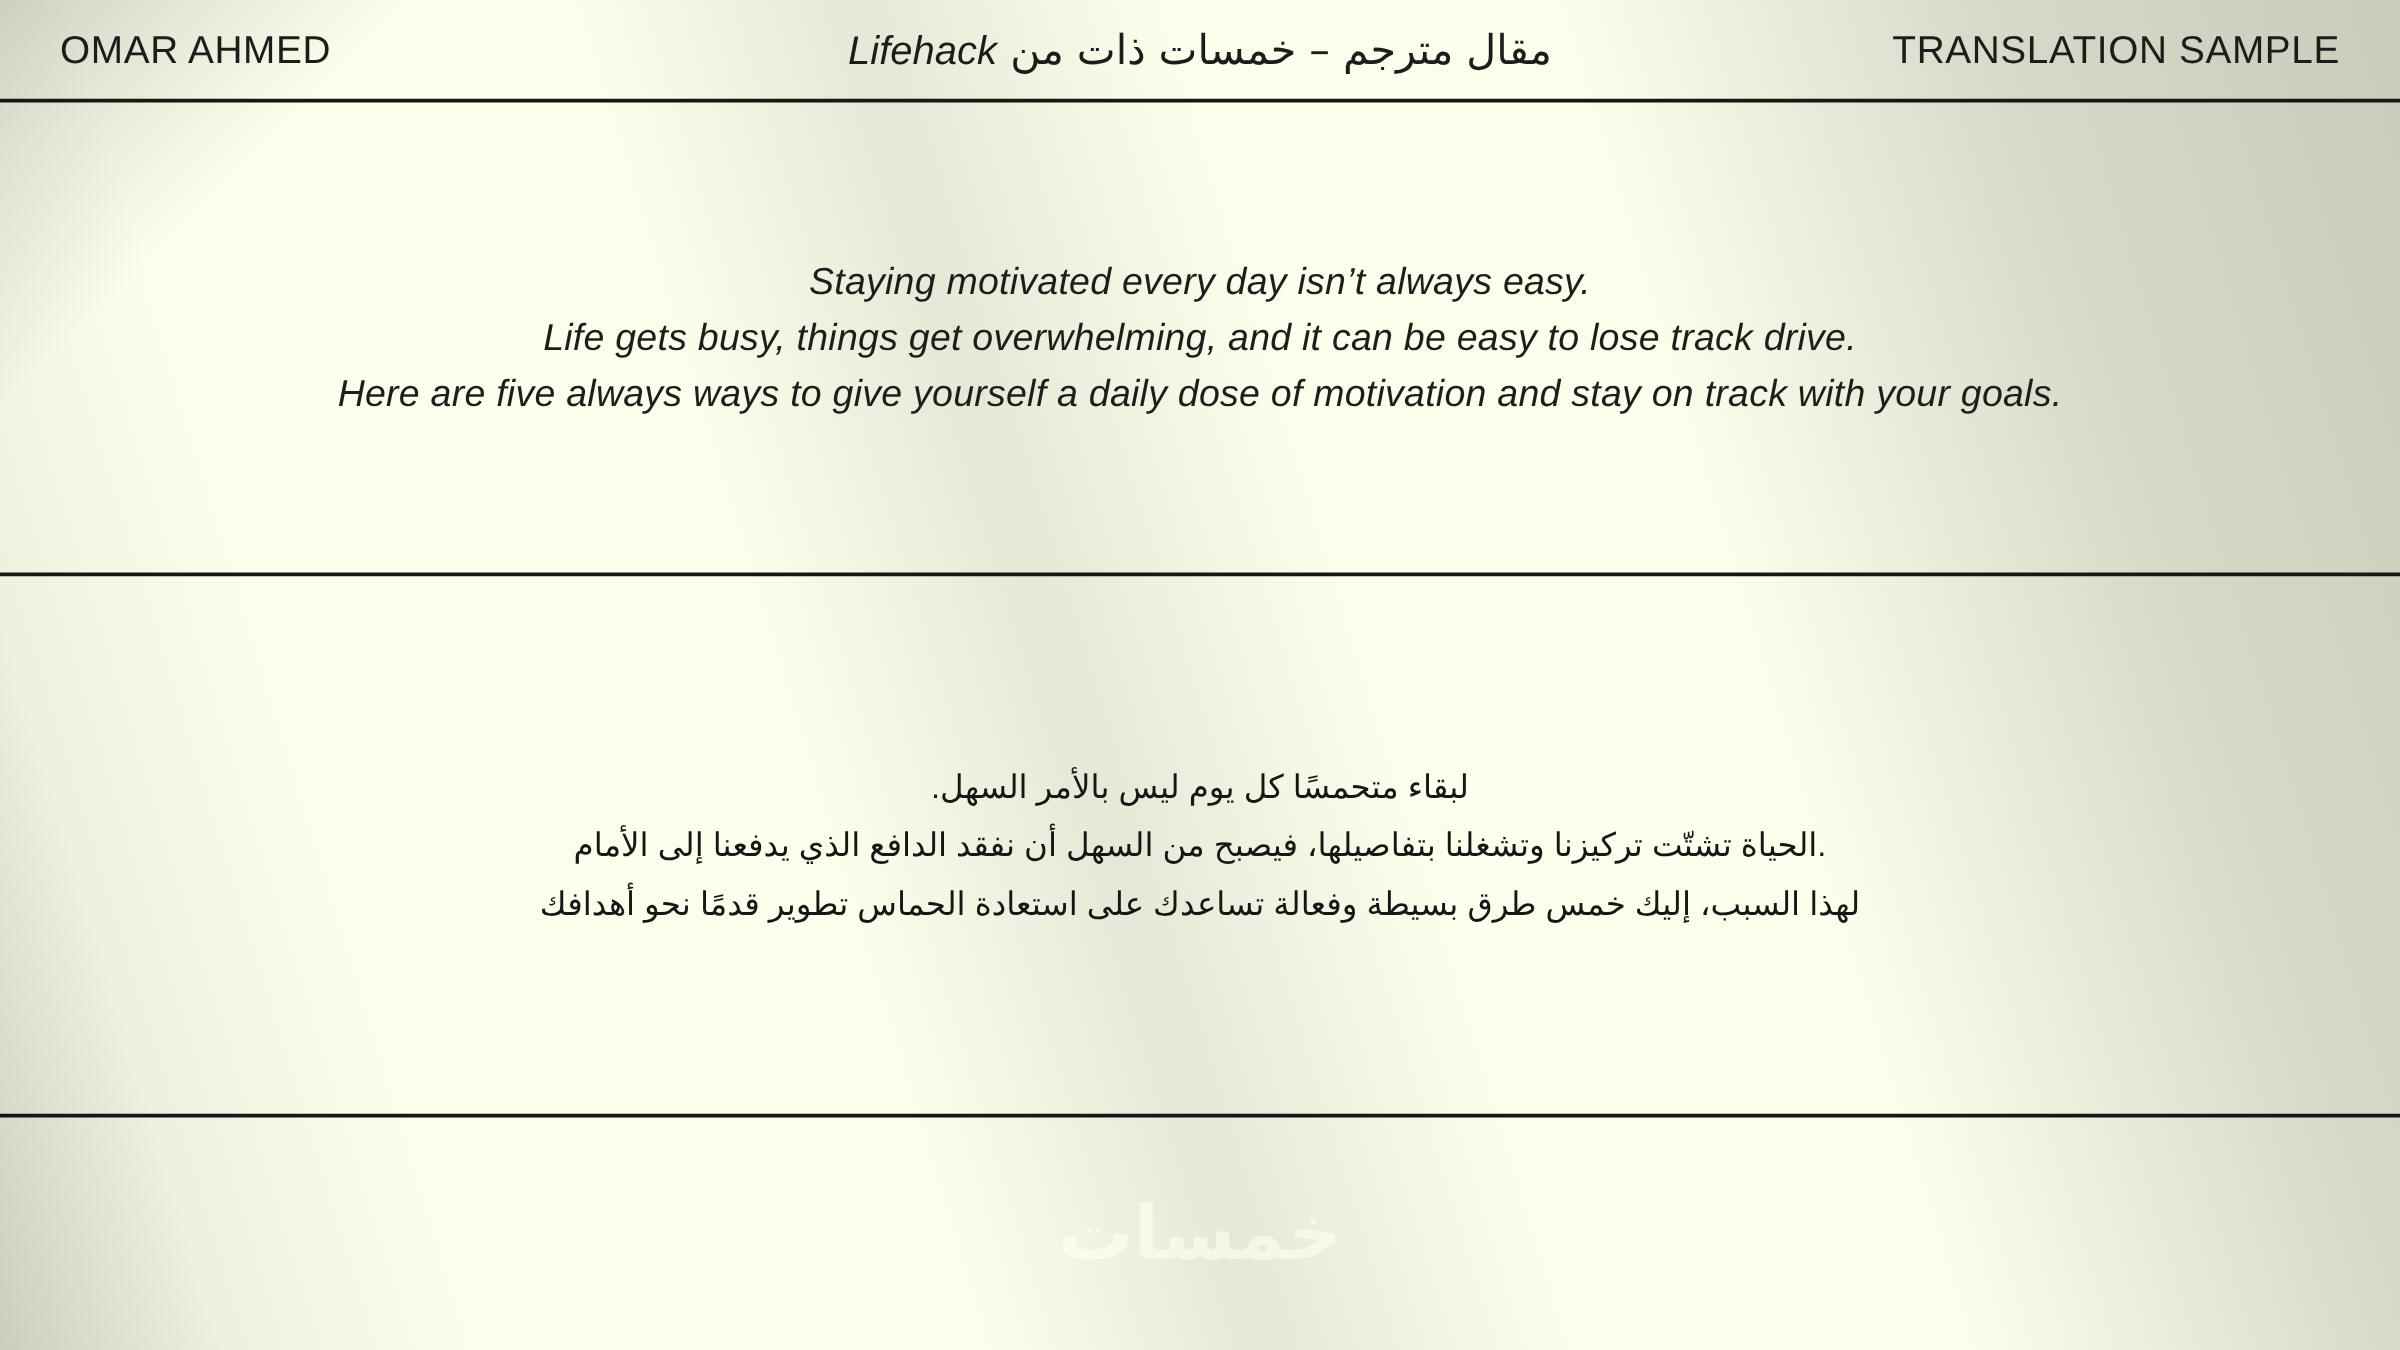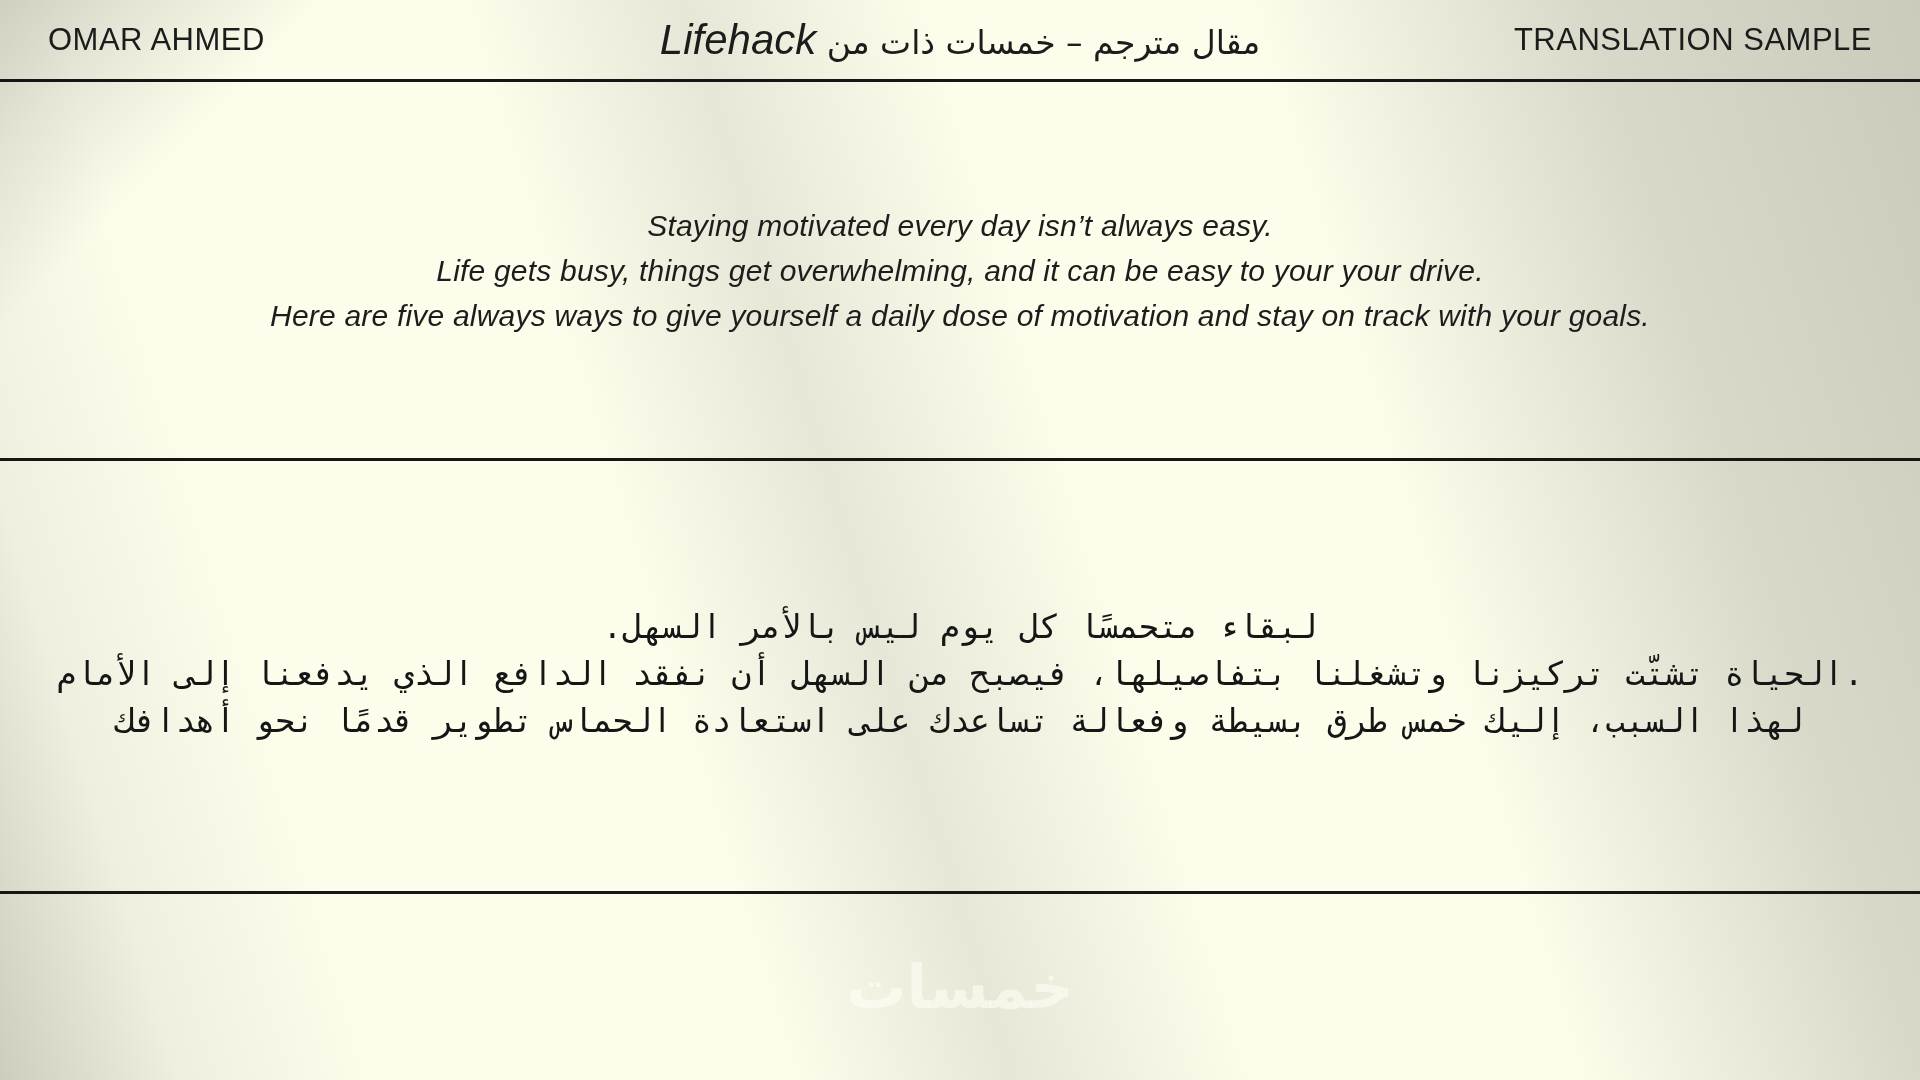--- a/index.html
+++ b/index.html
@@ -62,21 +62,21 @@
     transform: translate(-50%, -50%);
     direction: rtl;
     unicode-bidi: plaintext;
     font-family: "DejaVu Sans", sans-serif;
     font-size: 33px;
     white-space: nowrap;
   }
   .header .doc-title .source-name {
     font-family: "Liberation Sans", sans-serif;
     font-style: italic;
-    font-size: 42px;
+    font-size: 32px;
   }
   
   .section-english {
     height: 376px;
     flex: none;
     display: flex;
     flex-direction: column;
     align-items: center;
     justify-content: center;
     text-align: center;
@@ -89,22 +89,22 @@
   
   .section-arabic {
     height: 430px;
     flex: none;
     display: flex;
     flex-direction: column;
     align-items: center;
     justify-content: center;
     text-align: center;
     direction: rtl;
-    font-family: Liberation Mono, monospace;
-    font-size: 33px;
+    font-family: Liberation Sans, sans-serif;
+    font-size: 26px;
     line-height: 47px;
     color: #161616;
   }
   
   .footer {
     flex: 1;
     display: flex;
     align-items: center;
     justify-content: center;
   }
@@ -129,21 +129,21 @@
       <span>مقال مترجم – خمسات ذات من</span>
       <span class="source-name">Lifehack</span>
     </div>
     <div class="sample-label">TRANSLATION SAMPLE</div>
   </div>
 
   <div class="divider"></div>
 
   <div class="section-english">
     <div>Staying motivated every day isn’t always easy.</div>
-    <div>Life gets busy, things get overwhelming, and it can be easy to your your drive.</div>
+    <div>Life gets busy, things get overwhelming, and it can be easy to lose track drive.</div>
     <div>Here are five always ways to give yourself a daily dose of motivation and stay on track with your goals.</div>
   </div>
 
   <div class="divider"></div>
 
   <div class="section-arabic">
     <div>لبقاء متحمسًا كل يوم ليس بالأمر السهل.</div>
     <div>.الحياة تشتّت تركيزنا وتشغلنا بتفاصيلها، فيصبح من السهل أن نفقد الدافع الذي يدفعنا إلى الأمام</div>
     <div>لهذا السبب، إليك خمس طرق بسيطة وفعالة تساعدك على استعادة الحماس تطوير قدمًا نحو أهدافك</div>
   </div>

